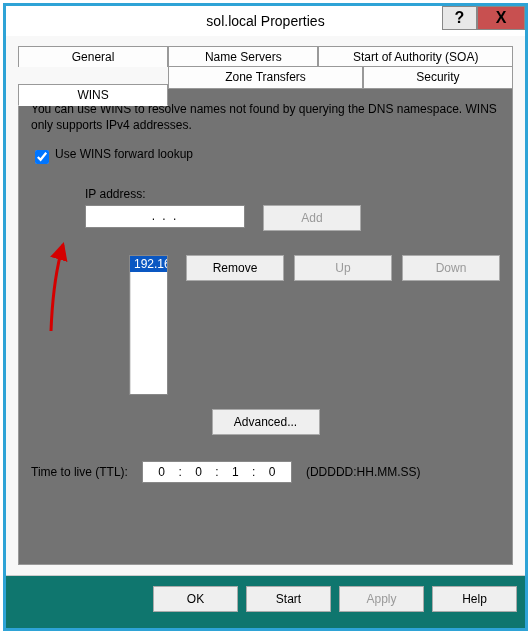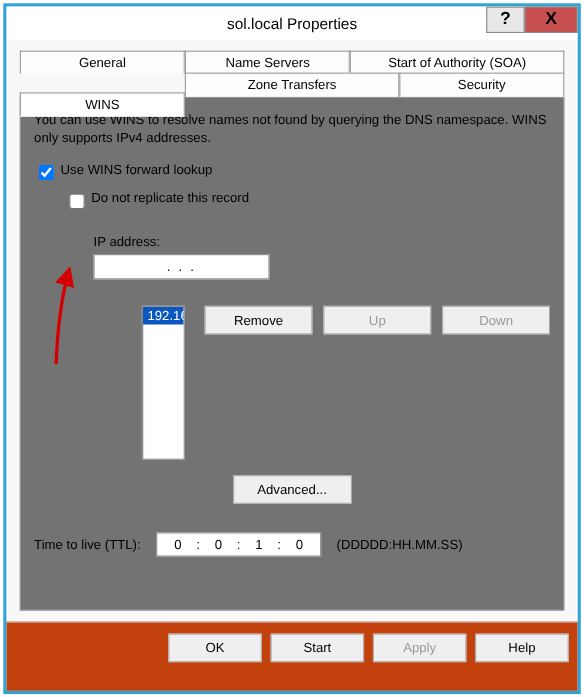--- a/index.html
+++ b/index.html
@@ -163,22 +163,22 @@
       background: #fff;
       width: 150px;
       padding: 0 4px;
     }
     .ttlbox span { flex:1; text-align:center; }
     .ttlbox .sep { flex:0; padding:0 2px; }
     .footer {
       display: flex;
       justify-content: flex-end;
       gap: 8px;
-      padding: 10px 8px 26px 8px;
-      background: #c2410c;
+      padding: 10px 8px 16px 8px;
+      background: #0f766e;
       border-top: 1px solid #ccc;
     }
     .footer .btn { width: 85px; height: 26px; }
     .arrow {
       position: absolute;
       left: 24px;
       top: 150px;
       pointer-events: none;
     }
   </style>
@@ -207,29 +207,26 @@
     </div>
 
     <div class="panel">
       <div class="desc">You can use WINS to resolve names not found by querying the DNS namespace.  WINS only supports IPv4 addresses.</div>
 
       <label class="cbrow">
         <input type="checkbox" checked="" style="">
         <span>Use WINS forward lookup</span>
       </label>
 
-      <label class="cbrow indent1">
-        <input type="checkbox" style="">
-        <span>Do not replicate this record</span>
-      </label>
 
       <div class="ipsection">
         <span class="iplabel">IP address:</span>
         <div class="iprow">
           <div class="ipinput">.       .       .</div>
+          <button class="btn" disabled="">Add</button>
         </div>
 
         <div class="listarea">
           <div class="listbox">
             <div class="listitem">192.168.56.24</div>
           </div>
           <div class="btnstack">
             <button class="btn">Remove</button>
             <button class="btn" disabled="">Up</button>
             <button class="btn" disabled="">Down</button>

